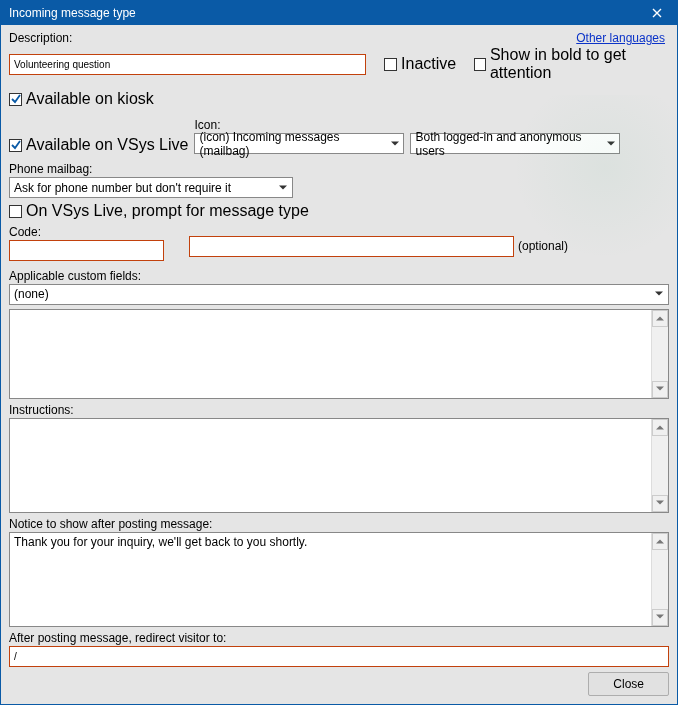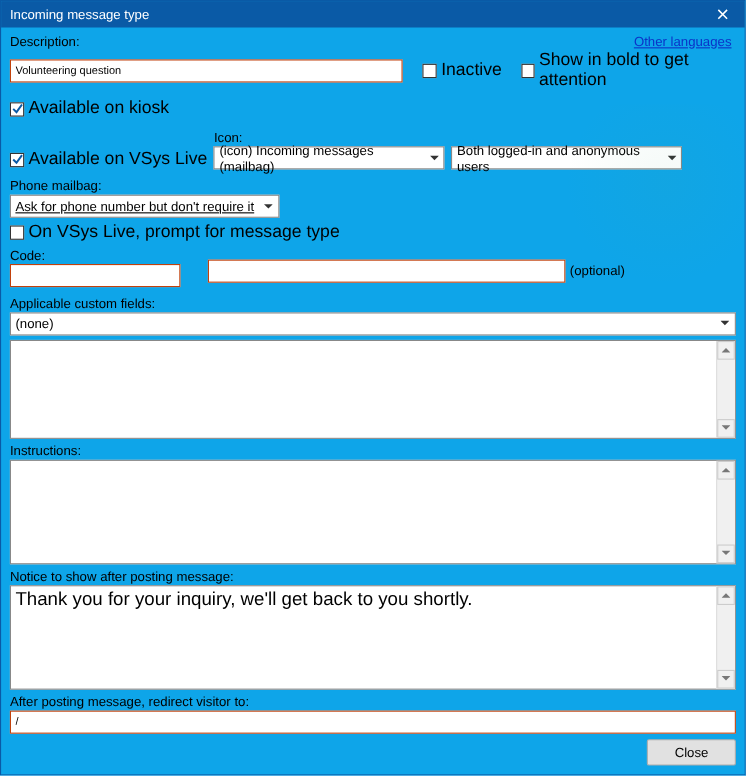--- a/index.html
+++ b/index.html
@@ -10,21 +10,21 @@
     background: #fff;
     color: #000;
   }
   .window {
     width: 678px;
     height: 705px;
     border: 1px solid #0a5aa6;
     display: flex;
     flex-direction: column;
     position: relative;
-    background: #0ea5e9;
+    background: #e5e5e5;
   }
   .titlebar {
     background: #0a5aa6;
     color: #fff;
     height: 24px;
     display: flex;
     align-items: center;
     justify-content: space-between;
     padding: 0 0 0 8px;
     font-size: 12px;
@@ -101,21 +101,21 @@
   .checkbox .box.checked svg { display: block; }
   .checkbox .box svg { display: none; width: 10px; height: 10px; }
   .textarea-wrap {
     border: 1px solid #888;
     display: flex;
     background: #fff;
   }
   .textarea-inner {
     flex: 1;
     padding: 2px 4px;
-    font-size: 17px;
+    font-size: 12px;
     overflow: hidden;
   }
   .scrollbar {
     width: 17px;
     background: #f0f0f0;
     display: flex;
     flex-direction: column;
     justify-content: space-between;
     border-left: 1px solid #ddd;
   }
@@ -229,21 +229,21 @@
               <svg viewBox="0 0 10 6" width="8" height="6">
                 <path d="M0 0 L5 5 L10 0 Z" fill="#333"></path>
               </svg>
             </span>
         </div>
       </div>
     </div>
 
     <div class="spacer-v4"></div>
     <div class="label">Phone mailbag:</div>
-    <div class="select" style="width:245px;text-decoration:underline;">
+    <div class="select" style="width:284px;">
       <span>Ask for phone number but don't require it</span>
       <span class="arrow">
           <svg viewBox="0 0 10 6" width="8" height="6">
             <path d="M0 0 L5 5 L10 0 Z" fill="#333"></path>
           </svg>
         </span>
     </div>
 
     <div class="spacer-v4"></div>
     <label class="checkbox">

